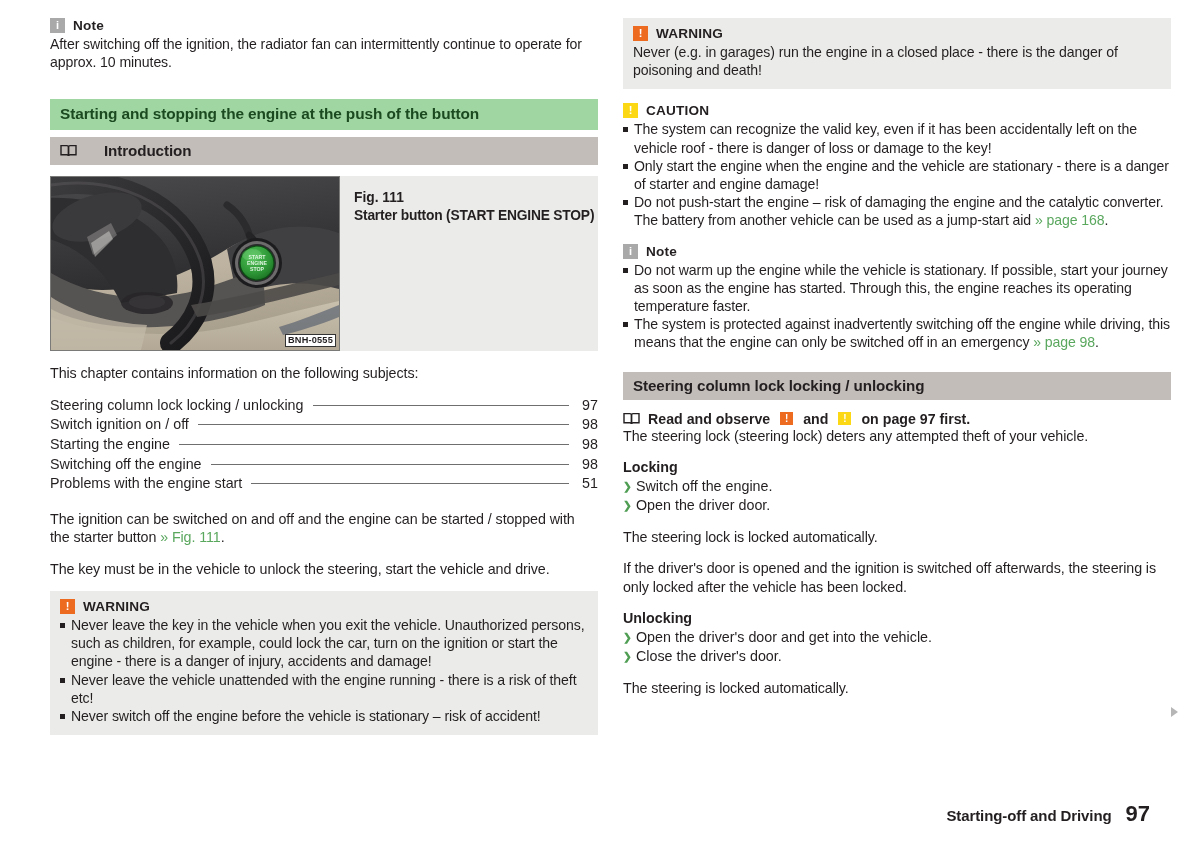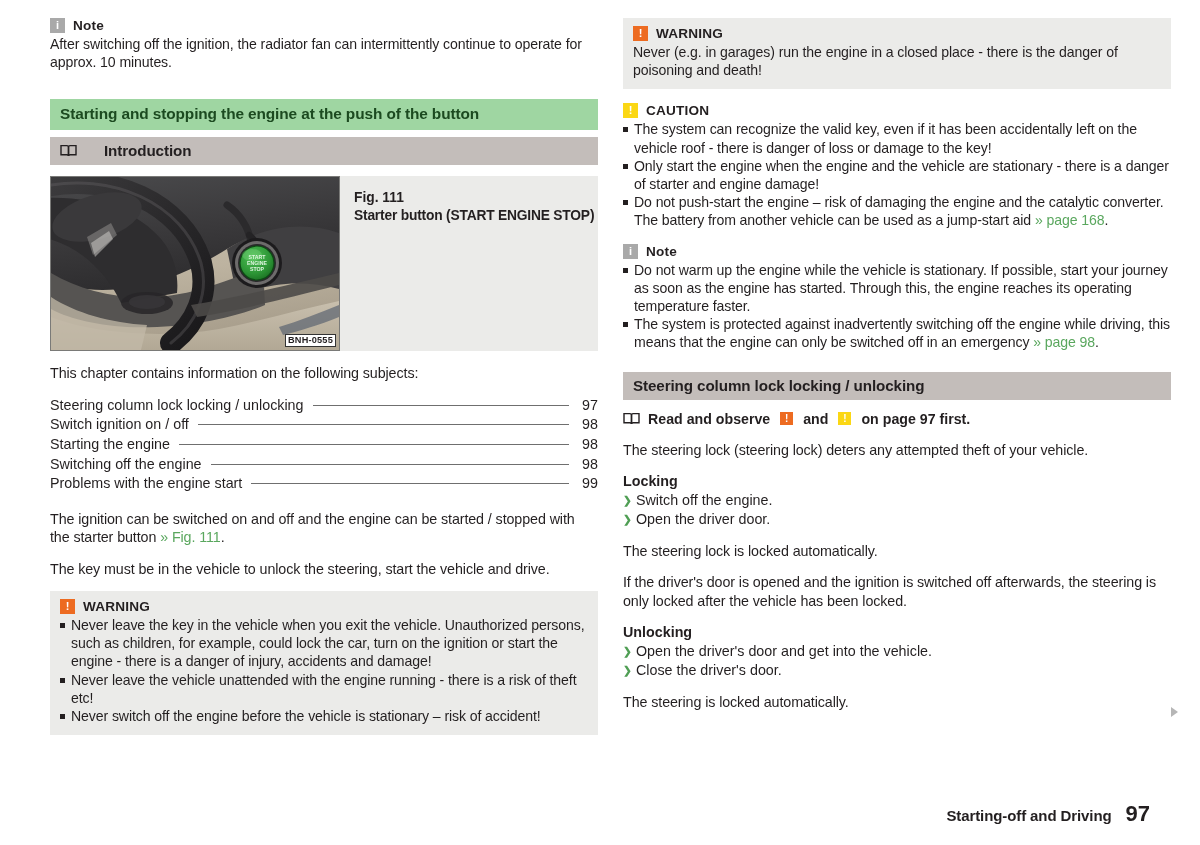--- a/index.html
+++ b/index.html
@@ -232,21 +232,20 @@
     line-height: 19px;
   }
 
   
   .read-observe {
     display: flex;
     align-items: center;
     gap: 8px;
     font-size: 14.2px;
     font-weight: bold;
-    margin-bottom: 14px;
   }
 
   
   .footer {
     position: absolute;
     right: 50px;
     bottom: 18px;
     display: flex;
     align-items: baseline;
     gap: 14px;
@@ -398,21 +397,21 @@
         <span class="toc-page">98</span>
       </div>
       <div class="toc-row">
         <span class="toc-label">Switching off the engine</span>
         <span class="toc-dots"></span>
         <span class="toc-page">98</span>
       </div>
       <div class="toc-row">
         <span class="toc-label">Problems with the engine start</span>
         <span class="toc-dots"></span>
-        <span class="toc-page">99</span>
+        <span class="toc-page">51</span>
       </div>
     </div>
 
     <p class="body-text"><span>The ignition can be switched on and off and the engine can be started / stopped with the starter button </span><span class="link-green">» Fig. 111</span><span>.</span></p>
 
     <p class="body-text">The key must be in the vehicle to unlock the steering, start the vehicle and drive.</p>
 
     <div class="callout">
       <div class="callout-head">
         <span class="badge badge-warn">

